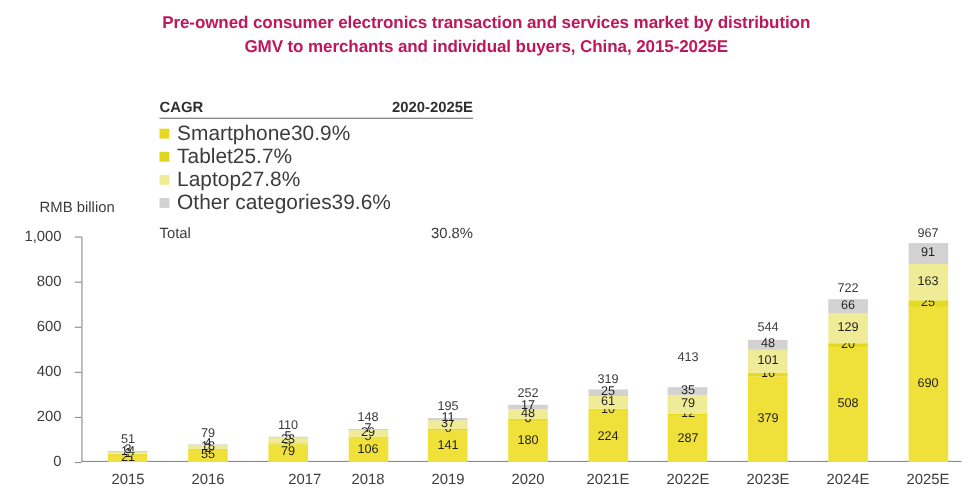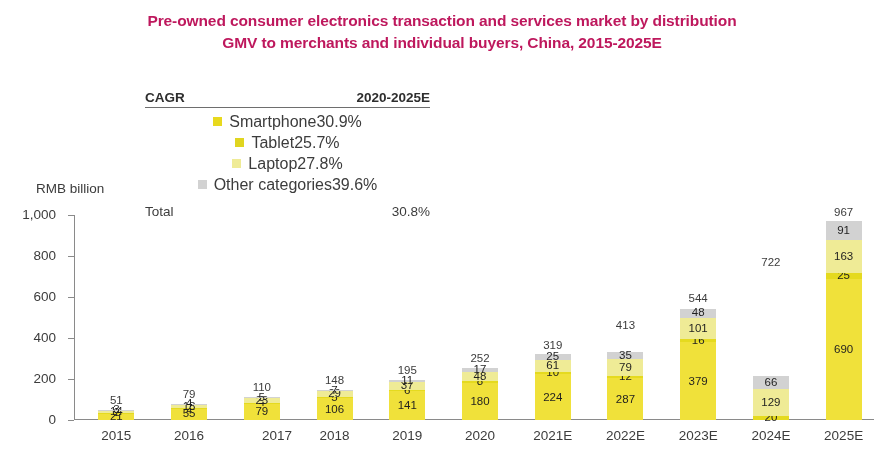--- a/index.html
+++ b/index.html
@@ -45,23 +45,23 @@
     display: flex;
     justify-content: space-between;
     font-size: 13.5px;
     font-weight: bold;
     color: #2e2e2e;
     padding-bottom: 2px;
     border-bottom: 1.6px solid #6e6e6e;
   }
   .cagr-row {
     display: flex;
-    justify-content: center;
+    justify-content: flex-start;
     align-items: center;
-    font-size: 16px;
+    font-size: 19px;
     color: #3c3c3c;
     height: 21px;
   }
   .cagr-row.first { margin-top: 3px; }
   .cagr-label {
     display: flex;
     align-items: center;
     gap: 7px;
   }
   .swatch {
@@ -415,20 +415,23 @@
               <span class="seg-val">101</span>
             </div>
             <div class="seg" style="height: 9.84px; background: rgb(210, 210, 210);">
               <span class="seg-val outside" style="top: -1.08px;">48</span>
             </div>
           </div>
           <div class="bar-total" style="bottom: 115.52px;">544</div>
         </div>
         <div class="bar-group" style="left: 678.909px; width: 36px;">
           <div class="bar-stack">
+            <div class="seg" style="height: 104.14px; background: rgb(240, 225, 58);">
+              <span class="seg-val">508</span>
+            </div>
             <div class="seg" style="height: 4.1px; background: rgb(229, 218, 31);">
               <span class="seg-val outside" style="top: -3.95px;">20</span>
             </div>
             <div class="seg" style="height: 26.445px; background: rgb(239, 235, 150);">
               <span class="seg-val">129</span>
             </div>
             <div class="seg" style="height: 13.53px; background: rgb(210, 210, 210);">
               <span class="seg-val">66</span>
             </div>
           </div>

